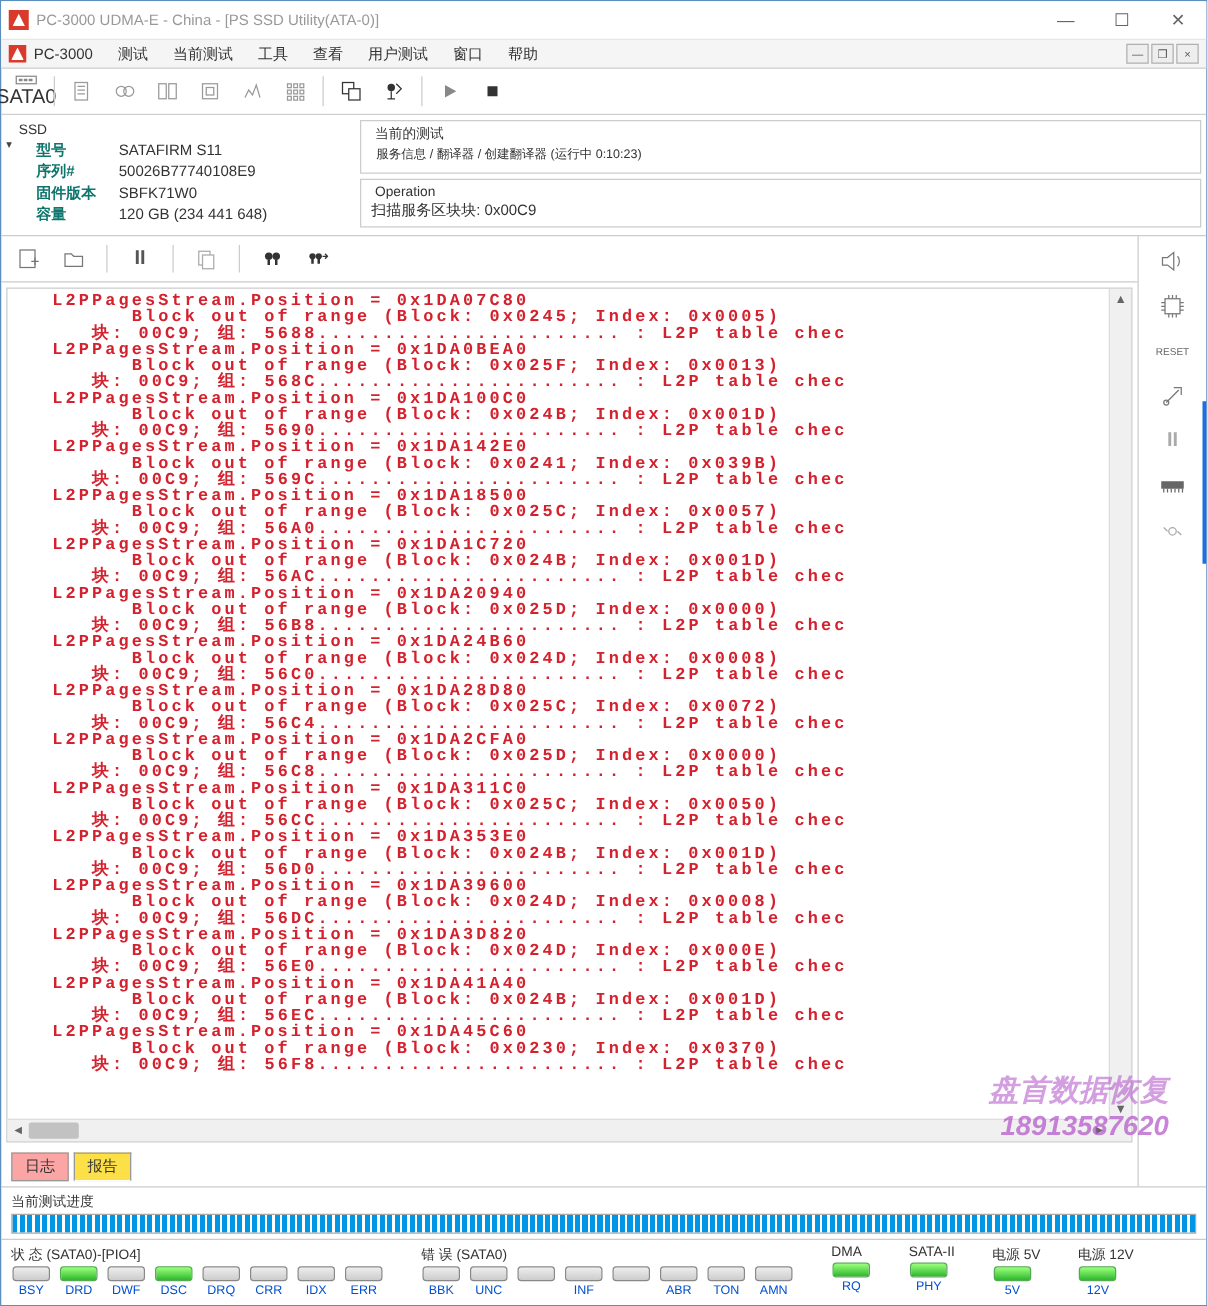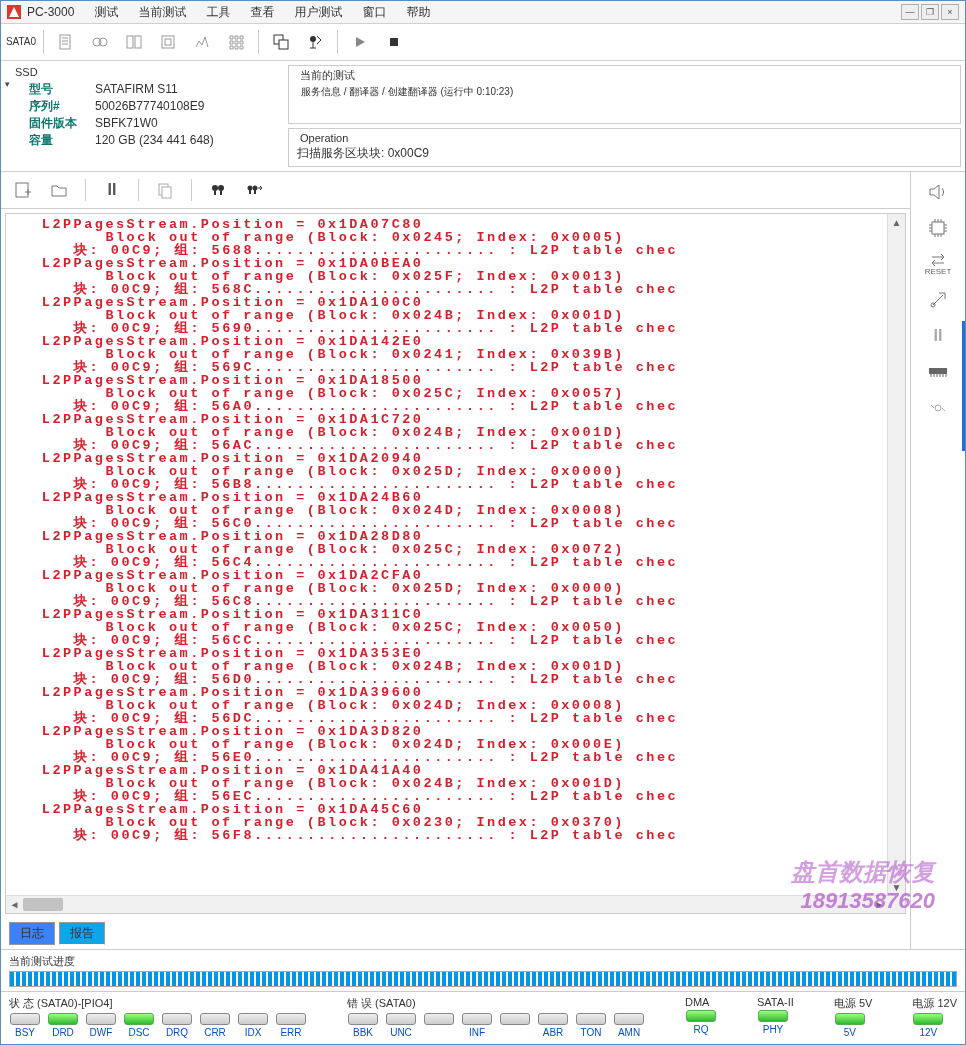--- a/index.html
+++ b/index.html
@@ -13,32 +13,32 @@
 .mdi-bar{height:22px;display:flex;align-items:center;padding:0 6px;border-bottom:1px solid #d0d0d0;background:#f5f5f5}
 .mdi-bar .app-icon{width:14px;height:14px;background:#d93a2b;margin-right:6px;position:relative}
 .mdi-bar .app-icon:after{content:"";position:absolute;inset:2px;background:#fff;clip-path:polygon(50% 0,100% 100%,0 100%)}
 .mdi-bar .menu-items{display:flex;gap:4px}
 .mdi-bar .menu-items .mitem{padding:2px 8px;color:#333}
 .mdi-bar .mdi-ctrls{margin-left:auto;display:flex;gap:0}
 .mdi-bar .mdi-ctrls span{width:16px;height:14px;border:1px solid #b0b0b0;background:#eee;display:flex;align-items:center;justify-content:center;font-size:9px;color:#555;margin-left:2px}
 .toolbar{height:36px;border-bottom:1px solid #d0d0d0;display:flex;align-items:center;padding:0 4px;gap:2px}
 .toolbar .tbtn{width:30px;height:28px;display:flex;align-items:center;justify-content:center;border:1px solid transparent;border-radius:2px}
 .toolbar .tsep{width:1px;height:24px;background:#ccc;margin:0 4px}
-.toolbar .device-label{font-size:10px;display:flex;flex-direction:row;align-items:center;line-height:1}
+.toolbar .device-label{font-size:16px;display:flex;flex-direction:column;align-items:center;line-height:1}
 .body-area{flex:1;display:flex;flex-direction:column;min-height:0}
 .info-pane{display:flex;border-bottom:1px solid #ccc}
 .ssd-box{width:283px;padding:4px 8px 8px 8px;box-sizing:border-box;position:relative}
 .ssd-box .fieldset-label{position:relative;top:0;left:6px;font-size:11px;color:#333}
 .ssd-box .arrow{position:absolute;left:4px;top:18px;font-size:9px;color:#444}
 .ssd-table{margin-top:2px;margin-left:20px}
 .ssd-table .row{display:flex;line-height:17px}
 .ssd-table .row .lbl{width:60px;text-align:left;padding-right:6px;font-weight:700;color:#0f766e}
 .ssd-table .row .val{color:#333}
 .right-info{flex:1;display:flex;flex-direction:column}
-.cur-test{border:1px solid #ccc;margin:4px;padding:2px 8px 22px 8px}
+.cur-test{border:1px solid #ccc;margin:4px;padding:2px 8px 6px 8px}
 .cur-test .ct-title{font-size:11px;color:#333;margin-top:-9px;background:#fff;display:inline-block;padding:0 3px}
 .cur-test .ct-line{font-size:10px;padding:2px 4px}
 .operation{border:1px solid #ccc;margin:0 4px 4px 4px;padding:2px 8px 4px 8px;display:flex;justify-content:space-between}
 .operation .op-title{font-size:11px;color:#333;margin-top:-9px;background:#fff;display:inline-block;padding:0 3px}
 .operation .op-row{display:flex;width:100%}
 .phys-line{padding:4px 10px;border-bottom:1px solid #ccc;display:flex}
 .phys-line b{font-weight:700}
 .phys-line .blue{color:#0050d0}
 .phys-line .red{color:#c00}
 .phys-line .spacer{flex:1}
@@ -48,49 +48,58 @@
 .log-tools .lt-btn{width:26px;height:26px;border:1px solid transparent;display:flex;align-items:center;justify-content:center;font-size:16px;color:#555}
 .log-tools .lt-sep{width:1px;height:22px;background:#ccc;margin:0 4px}
 .log-content{flex:1;overflow:hidden;margin:4px;border:1px solid #ccc;position:relative;min-height:0}
 pre.logtext{margin:0;padding:4px 13px 4px 4px;font-family:Consolas,"Courier New",monospace;font-size:13.5px;line-height:13px;color:#d4212e;white-space:pre;letter-spacing:2.5px;font-weight:700;overflow:hidden}
 .log-scroll-x{position:absolute;bottom:0;left:0;right:17px;height:17px;background:#f0f0f0;border-top:1px solid #ddd}
 .log-scroll-y{position:absolute;top:0;right:0;bottom:17px;width:17px;background:#f0f0f0;border-left:1px solid #ddd}
 .log-corner{position:absolute;right:0;bottom:0;width:17px;height:17px;background:#f0f0f0}
 .scroll-thumb-x{position:absolute;left:17px;top:2px;bottom:2px;width:40px;background:#c2c2c2;border-radius:2px}
 .scroll-arrow{position:absolute;width:17px;height:17px;display:flex;align-items:center;justify-content:center;color:#666;font-size:10px}
 .log-tabs{padding:4px 8px;display:flex;gap:4px}
-.log-tabs .tab{border:1px solid #999;padding:2px 10px;background:#3b82f6;font-size:12px}
-.log-tabs .tab.active{background:#0ea5e9;border-bottom:1px solid #fff}
+.log-tabs .tab{border:1px solid #999;padding:2px 10px;background:#fca5a5;font-size:12px}
+.log-tabs .tab.active{background:#fde047;border-bottom:1px solid #fff}
 .side-tools{width:54px;display:flex;flex-direction:column;align-items:center;gap:12px;padding-top:8px}
 .side-tools .st{width:24px;height:24px;display:flex;align-items:center;justify-content:center;color:#666;font-size:16px}
 .side-tools .st .lbl{font-size:8px}
 .progress-box{border-top:1px solid #ccc;padding:4px 8px}
 .progress-box .plabel{font-size:11px}
 .progress-box .pbar{height:14px;border:1px solid #aaa;margin-top:2px;background:repeating-linear-gradient(90deg,#0095e5 0 4px,#fff 4px 6px)}
 .status-area{border-top:1px solid #ccc;padding:4px 8px 6px 8px}
-.status-groups{display:flex;gap:40px}
+.status-groups{display:flex;gap:30px}
 .sgroup{display:flex;flex-direction:column;gap:2px}
 .sgroup .sg-title{font-size:11px}
 .sgroup .sg-leds{display:flex;gap:6px}
 .led{display:flex;flex-direction:column;align-items:center;width:32px}
 .led .bulb{width:28px;height:10px;border-radius:3px;border:1px solid #888}
 .led .bulb.green{background:linear-gradient(#9cff7d,#2db82d);border-color:#5a5}
 .led .bulb.off{background:linear-gradient(#eee,#ccc)}
 .led .ll{font-size:10px;color:#0050d0;margin-top:2px}
 .watermark{position:absolute;right:30px;bottom:130px;text-align:right;pointer-events:none}
 .watermark .wm1{font-size:24px;font-weight:700;color:rgba(176,80,200,.55);font-style:italic}
 .watermark .wm2{font-size:22px;font-weight:700;color:rgba(176,80,200,.7);font-style:italic}
 .blue-edge{position:absolute;right:0;top:320px;width:3px;height:130px;background:#1b6fe0}
 svg{display:block}
 </style>
 </head>
 <body>
 
 <div class="window">
 
+  <div class="titlebar">
+    <div class="app-icon"></div>
+    <div class="title-text">PC-3000 UDMA-E - China - [PS SSD Utility(ATA-0)]</div>
+    <div class="win-buttons">
+      <div class="win-btn">—</div>
+      <div class="win-btn">☐</div>
+      <div class="win-btn">✕</div>
+    </div>
+  </div>
 
   <div class="mdi-bar">
     <div class="app-icon"></div>
     <span style="margin-right:12px">PC-3000</span>
     <div class="menu-items" id="menu-items">
         <span class="mitem">测试</span>
         <span class="mitem">当前测试</span>
         <span class="mitem">工具</span>
         <span class="mitem">查看</span>
         <span class="mitem">用户测试</span>
@@ -330,21 +339,21 @@
               <path d="M3 6h4l5-4v14l-5-4H3z" fill="none" stroke="#777"></path>
               <path d="M15 5c2 2 2 6 0 8" fill="none" stroke="#777"></path>
             </svg>
           </div>
         <div class="st">
             <svg width="22" height="22">
               <rect x="5" y="5" width="12" height="12" fill="none" stroke="#777"></rect>
               <path d="M8 2v3M11 2v3M14 2v3M8 17v3M11 17v3M14 17v3M2 8h3M2 11h3M2 14h3M17 8h3M17 11h3M17 14h3" stroke="#777"></path>
             </svg>
           </div>
-        <div class="st" style="flex-direction:column">
+        <div class="st" style="flex-direction:row">
             <svg width="20" height="14">
               <path d="M4 10h12M4 10l3-3M4 10l3 3M16 4H4M16 4l-3-3M16 4l-3 3" stroke="#777" fill="none"></path>
             </svg>
             <span class="lbl" style="font-size:8px">RESET</span>
           </div>
         <div class="st">
             <svg width="20" height="20">
               <path d="M5 15l10-10M11 3h6v6" stroke="#777" fill="none"></path>
               <circle cx="5" cy="15" r="2" fill="none" stroke="#777"></circle>
             </svg>

